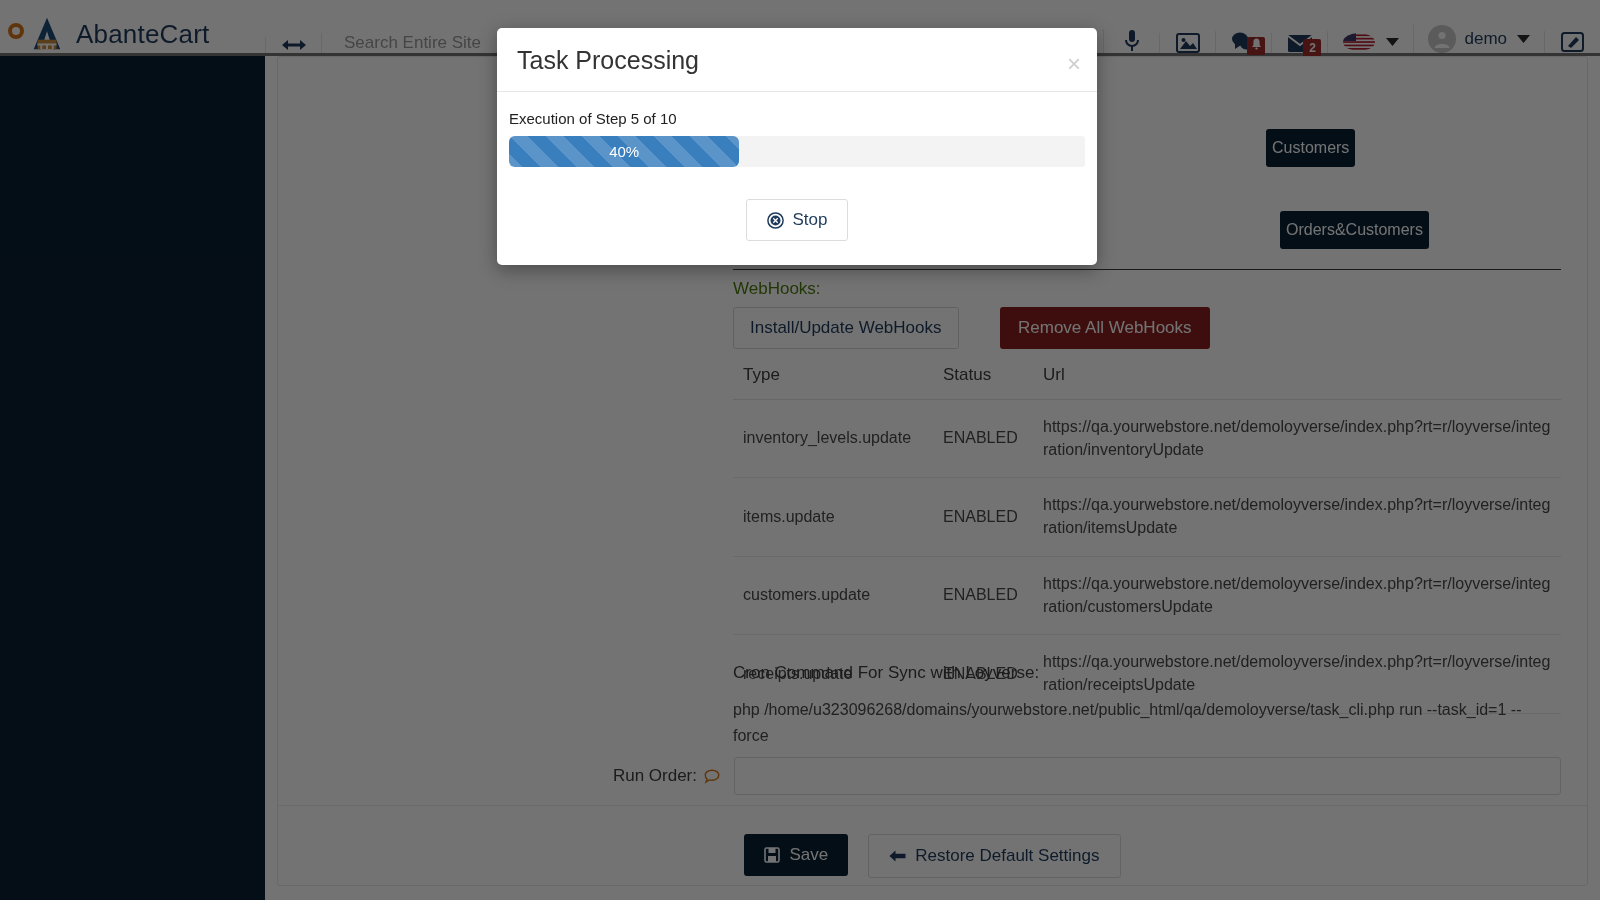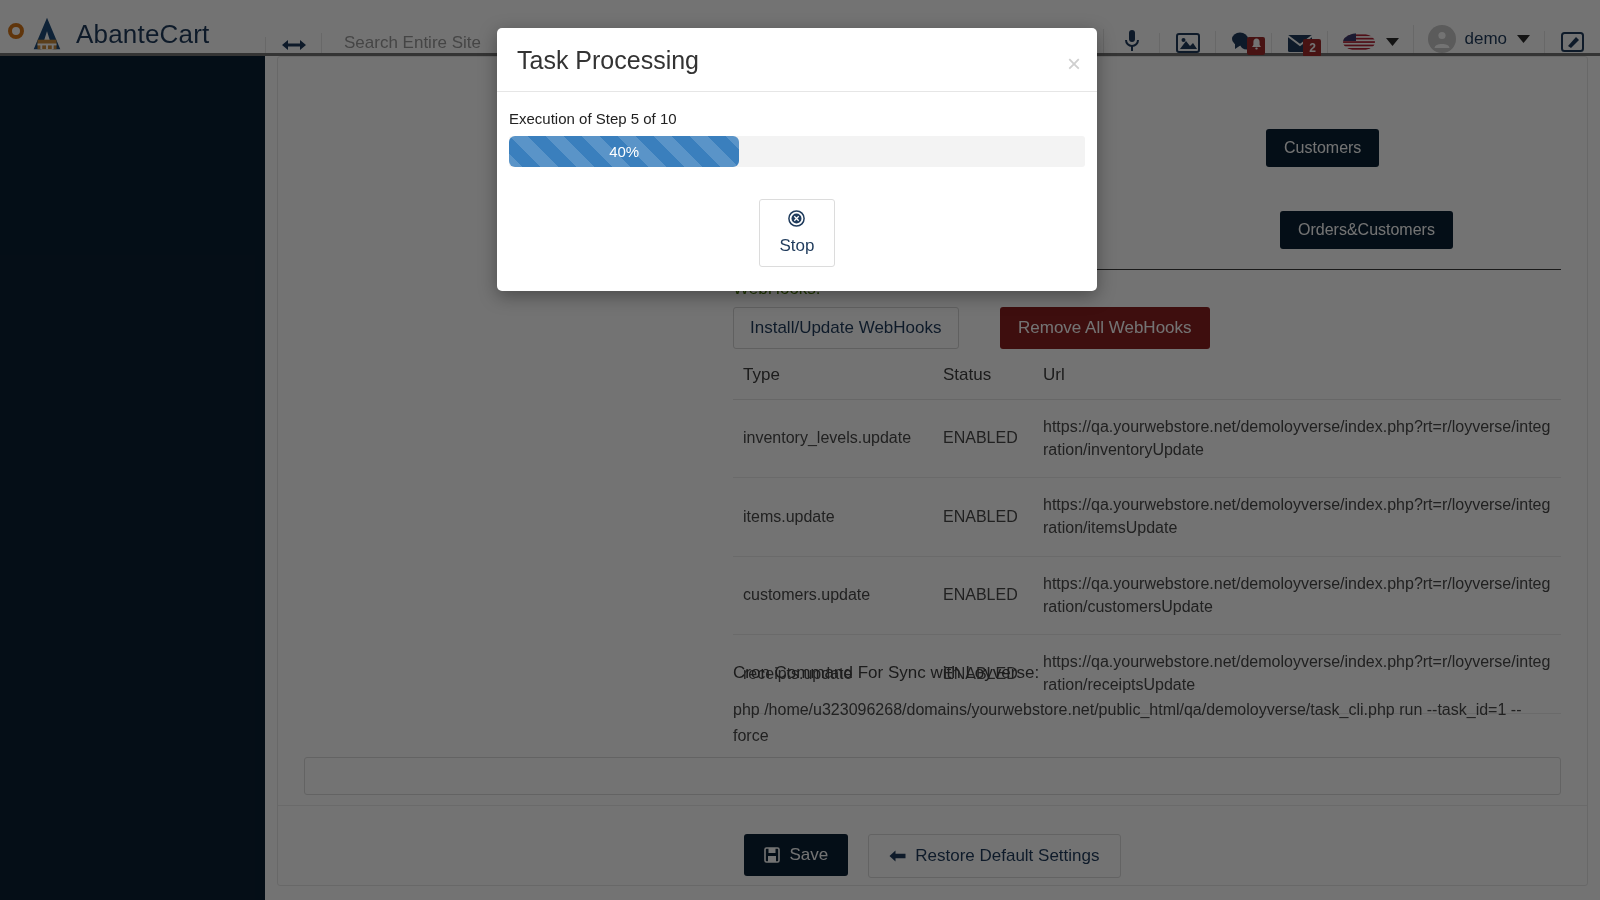--- a/index.html
+++ b/index.html
@@ -76,21 +76,21 @@
   }
   .card {
     position: absolute; left: 12px; right: 12px; top: 0; bottom: 14px;
     background: #ffffff; border: 1px solid #e6e6e6; border-radius: 3px;
   }
 
   
   .btn-dark {
     background: #0b2034; color: #ffffff; border: 0;
     font-family: "Liberation Sans", sans-serif; font-size: 16px;
-    padding: 10px 18px; border-radius: 3px; cursor: pointer;
+    padding: 10px 6px; border-radius: 3px; cursor: pointer;
   }
   .right-btn-1 { position: absolute; left: 988px; top: 72px; }
   .right-btn-2 { position: absolute; left: 1002px; top: 154px; }
 
   .hr-sep {
     position: absolute; left: 455px; right: 26px; top: 212px;
     border-top: 1px solid #3a3a3a;
   }
 
   
@@ -200,21 +200,21 @@
     color: #ffffff; font-size: 15px;
     display: flex; align-items: center; justify-content: center;
   }
   .modal-foot {
     padding: 22px 12px 24px 12px;
     display: flex; align-items: center; justify-content: center;
   }
   .btn-stop {
     background: #ffffff; border: 1px solid #dcdcdc; border-radius: 3px;
     color: #1f3b5c; font-family: "Liberation Sans", sans-serif; font-size: 17px;
-    padding: 10px 20px; display: flex; align-items: center; gap: 9px; cursor: pointer; flex-direction: column;
+    padding: 10px 20px; display: flex; align-items: center; gap: 9px; cursor: pointer;
   }
 </style>
 </head>
 <body>
 
 <div id="app">
 
   <div class="page">
 
     <div class="topbar">
@@ -380,20 +380,26 @@
                   <td class="col-url">https://qa.yourwebstore.net/demoloyverse/index.php?rt=r/loyverse/integration/receiptsUpdate</td>
                 </tr>
               </tbody>
           </table>
         </div>
 
         <div class="cron-label">Cron Command For Sync with Loyverse:</div>
         <div class="cron-cmd">php /home/u323096268/domains/yourwebstore.net/public_html/qa/demoloyverse/task_cli.php run --task_id=1 --force</div>
 
         <div class="runorder-row">
+          <div class="runorder-label">
+            <span>Run Order:</span>
+            <svg width="16" height="15" viewBox="0 0 16 15">
+              <path d="M8 1.2 C11.8 1.2 14.8 3.4 14.8 6.2 C14.8 9 11.8 11.2 8 11.2 C7 11.2 6.1 11.1 5.3 10.9 L2 13 L3.1 10 C1.8 9 1.2 7.7 1.2 6.2 C1.2 3.4 4.2 1.2 8 1.2 Z" fill="none" stroke="#d4761a" stroke-width="1.4"></path>
+            </svg>
+          </div>
           <input class="runorder-input" type="text" value="" placeholder="" style="">
         </div>
 
         <div class="form-footer">
           <button class="btn-save">
             <svg width="16" height="16" viewBox="0 0 16 16">
               <rect x="1" y="1" width="14" height="14" rx="1.5" fill="none" stroke="#ffffff" stroke-width="1.6"></rect>
               <rect x="4.5" y="1" width="7" height="5" fill="#ffffff"></rect>
               <rect x="4" y="9" width="8" height="6" fill="#ffffff"></rect>
             </svg>

